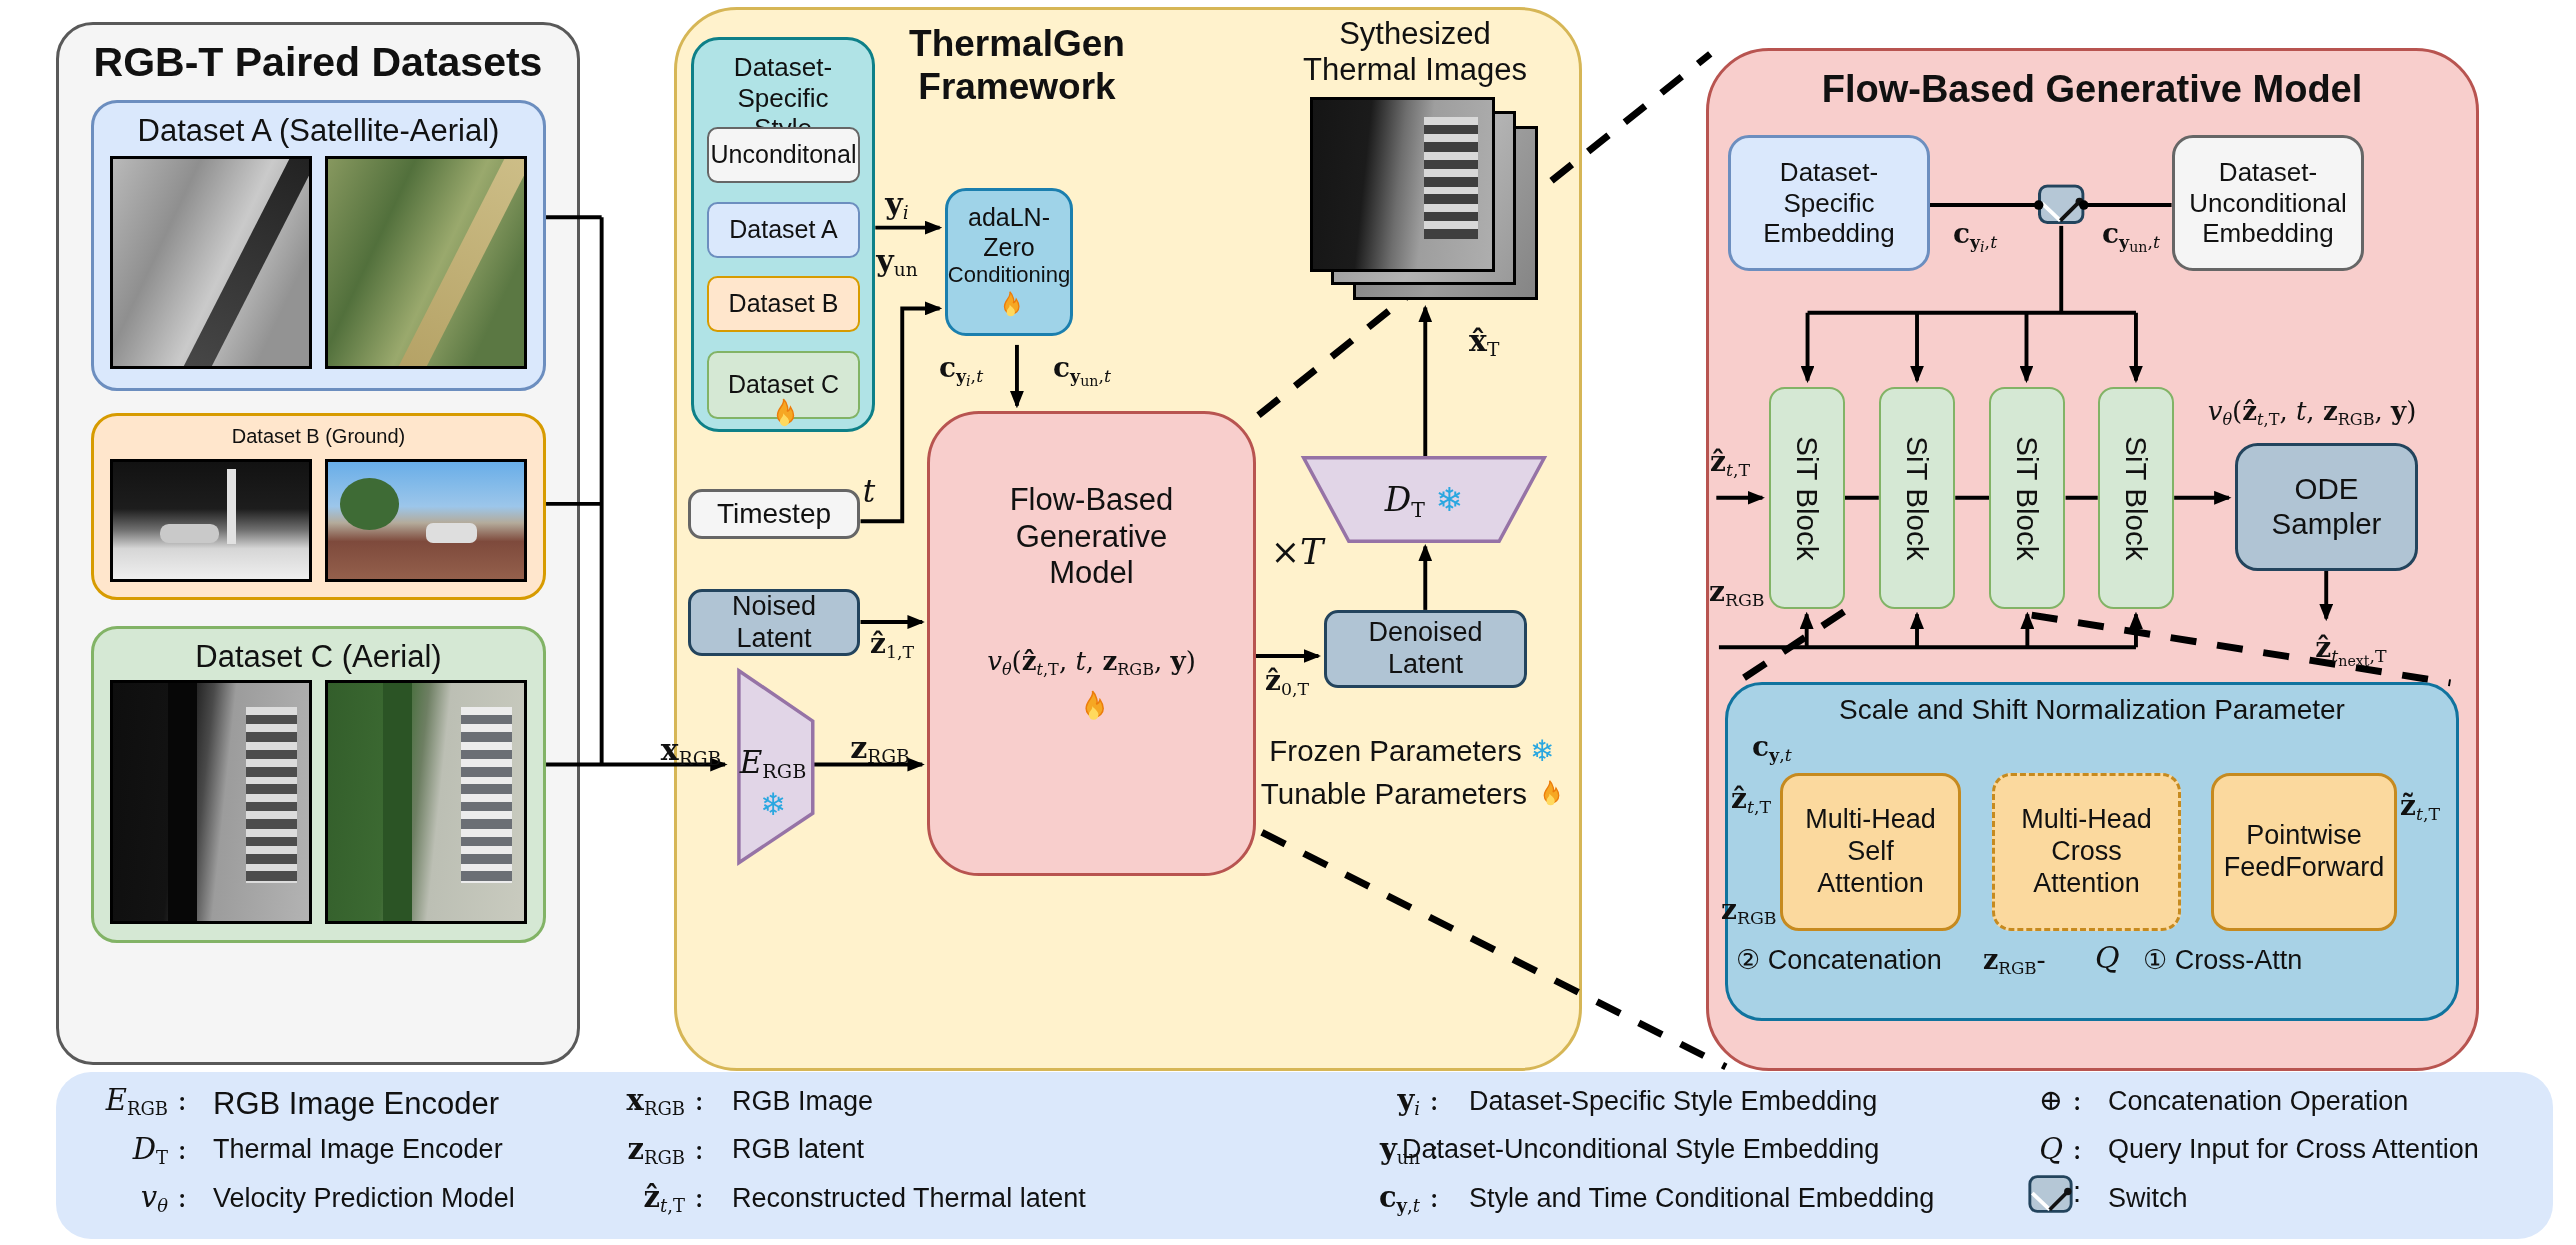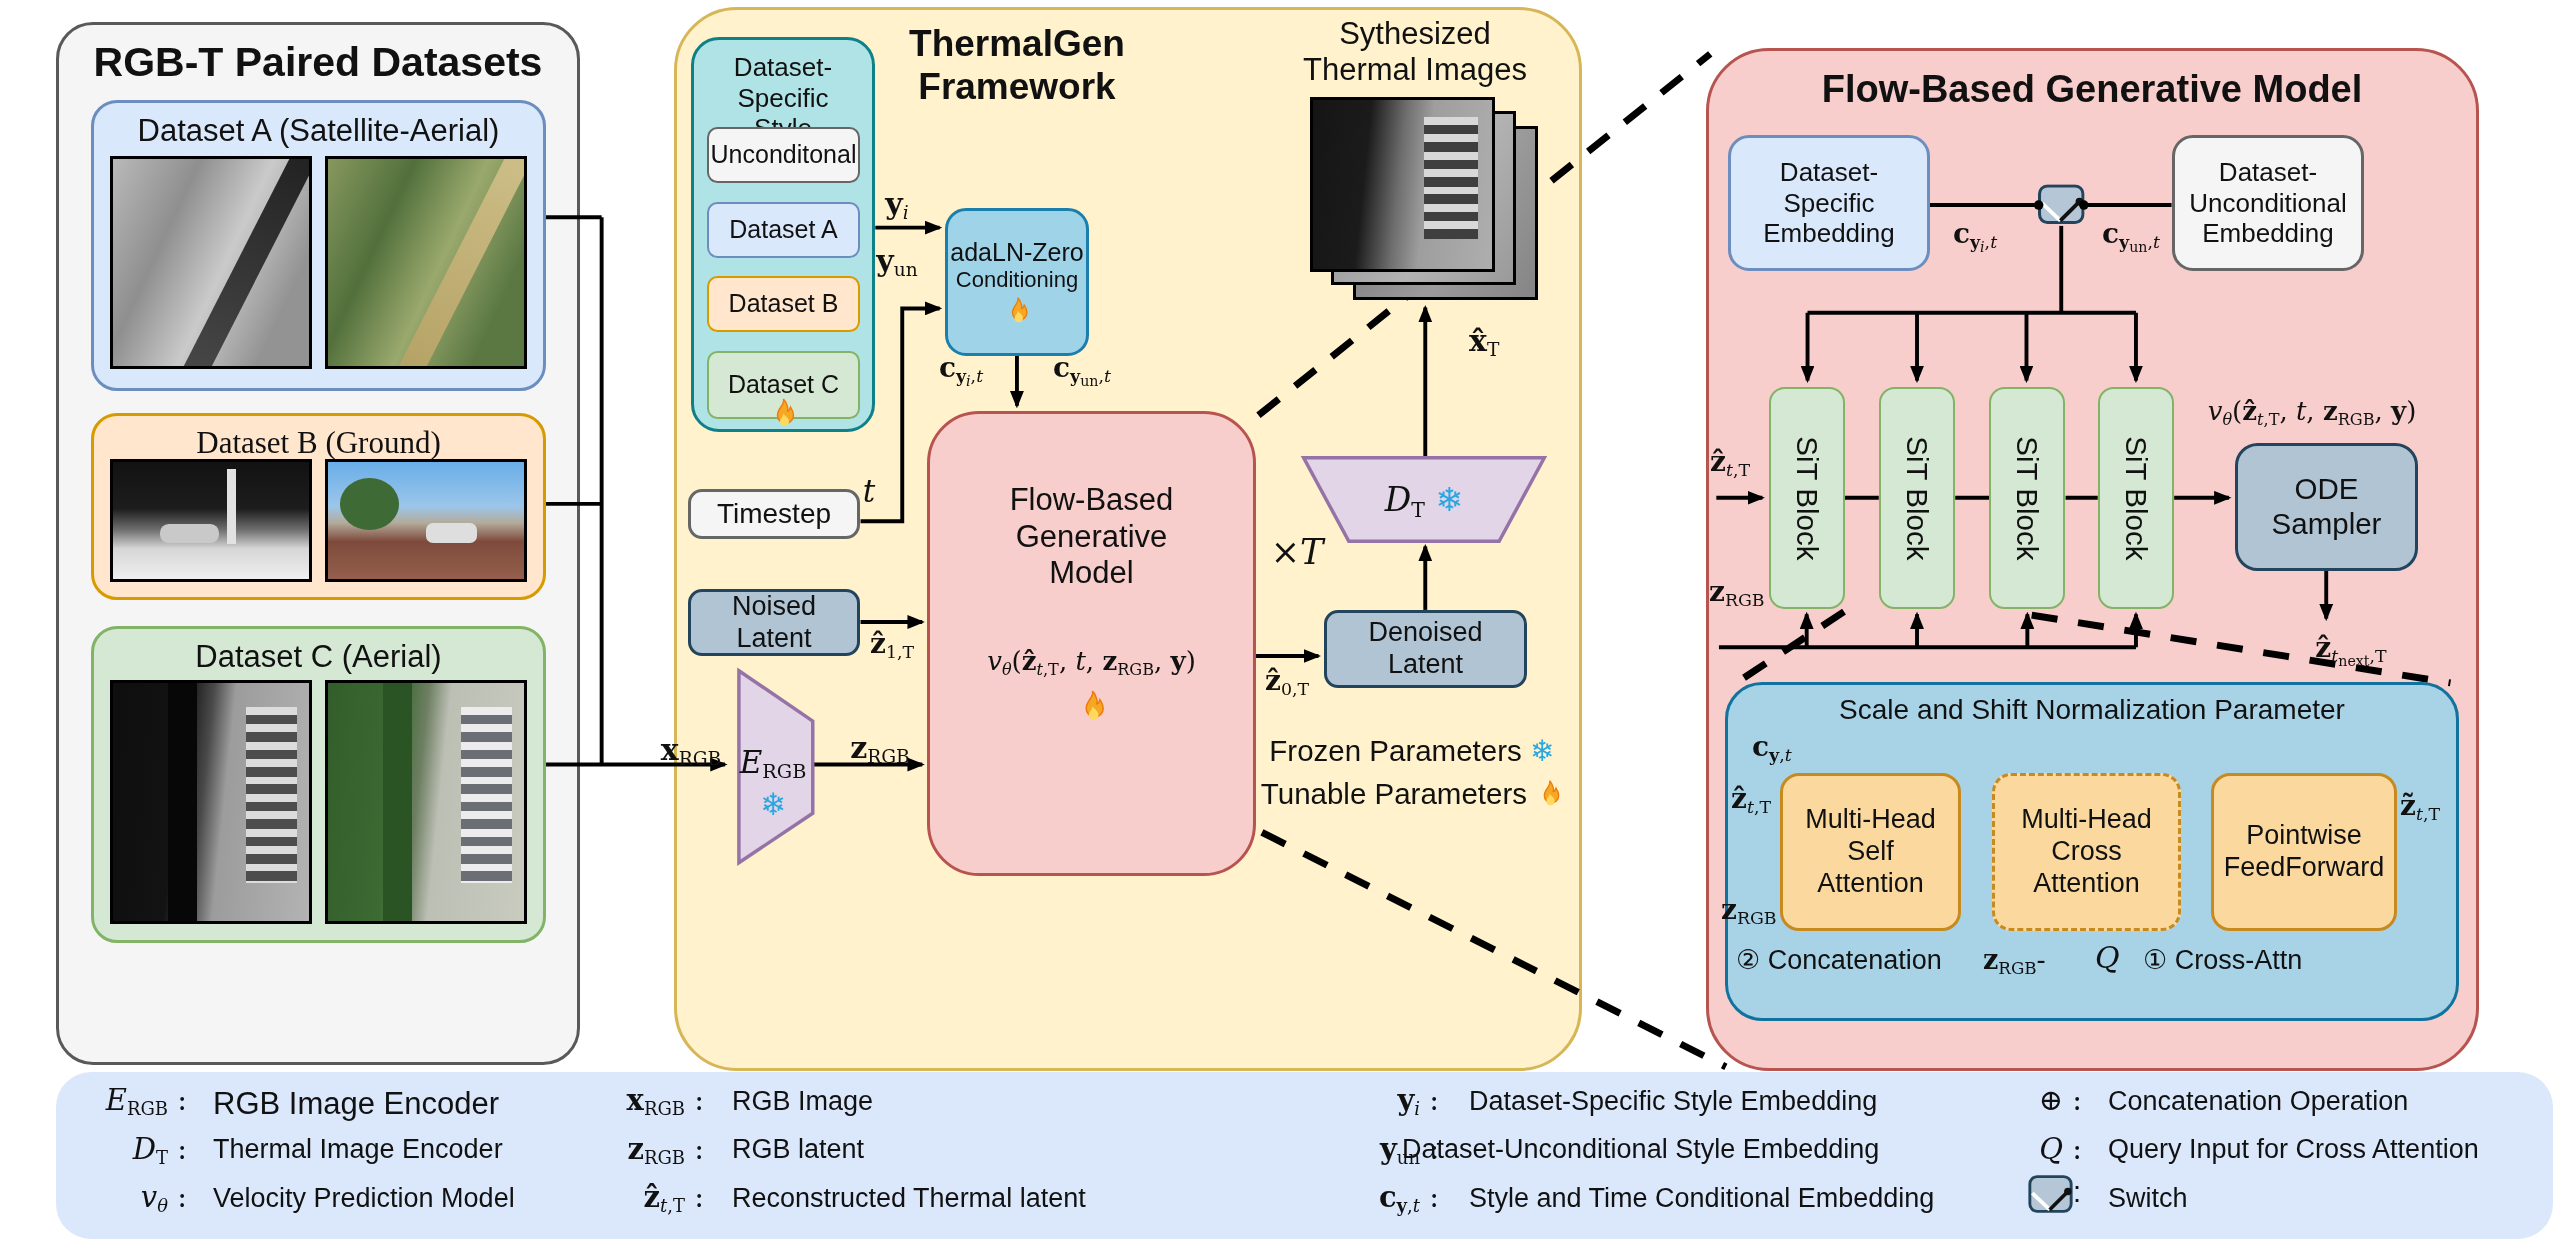--- a/index.html
+++ b/index.html
@@ -141,21 +141,21 @@
 
   <div class="lbl" style="left:56px;top:39px;width:524px;text-align:center;font-size:41px;font-weight:bold;">RGB-T Paired Datasets</div>
 
   <div class="box" style="left:91px;top:100px;width:455px;height:291px;background:#dae8fc;border:3.5px solid #6c8ebf;border-radius:26px;justify-content:flex-start;">
     <div style="margin-top:10.4px;font-size:31px;">Dataset A (Satellite-Aerial)</div>
   </div>
   <div class="photo imgAT" style="left:110px;top:156px;width:202px;height:213px;"></div>
   <div class="photo imgAR" style="left:325px;top:156px;width:202px;height:213px;"></div>
 
   <div class="box" style="left:91px;top:413px;width:455px;height:187px;background:#ffe6cc;border:3.5px solid #d79b00;border-radius:26px;justify-content:flex-start;">
-    <div style="margin-top:8.7px;font-size:31px;font-family:Liberation Serif, serif;">Dataset B (Ground)</div>
+    <div style="margin-top:8.7px;font-size:20px;">Dataset B (Ground)</div>
   </div>
   <div class="photo imgBT" style="left:110px;top:459px;width:202px;height:123px;"></div>
   <div class="photo imgBR" style="left:325px;top:459px;width:202px;height:123px;"></div>
 
   <div class="box" style="left:91px;top:626px;width:455px;height:317px;background:#d5e8d4;border:3.5px solid #82b366;border-radius:26px;justify-content:flex-start;">
     <div style="margin-top:10.4px;font-size:31px;">Dataset C (Aerial)</div>
   </div>
   <div class="photo imgCT" style="left:110px;top:680px;width:202px;height:244px;"></div>
   <div class="photo imgCR" style="left:325px;top:680px;width:202px;height:244px;"></div>
 
@@ -175,21 +175,21 @@
   <div class="box" style="left:707px;top:276px;width:153px;height:56px;background:#ffe6cc;border:2.6px solid #d79b00;border-radius:10.4px;font-size:25px;">
     <span>Dataset B</span>
     </div>
   <div class="box" style="left:707px;top:351px;width:153px;height:68px;background:#d5e8d4;border:2.6px solid #82b366;border-radius:10.4px;font-size:25px;">
     <span>Dataset C</span>
     </div>
   <svg class="abs flame" style="left:767px;top:398px;" width="31" height="33" viewBox="0 0 36 38">
       <use href="#flame"></use>
     </svg>
 
-  <div class="box" style="left:945px;top:208px;width:144px;height:148px;background:#9fd3e8;border:3px solid #1b7fae;border-radius:21px;">
+  <div class="box" style="left:945px;top:188px;width:128px;height:148px;background:#9fd3e8;border:3px solid #1b7fae;border-radius:21px;">
     <div style="font-size:25px;">adaLN-Zero</div>
     <div style="font-size:22px;">Conditioning</div>
     <svg class="flame" width="28" height="29.5" style="margin-top:3.5px;" viewBox="0 0 32 34">
         <use href="#flame"></use>
       </svg>
   </div>
 
   <div class="lbl m" style="left:897px;top:186px;transform:translateX(-50%);font-size:30px;"><b>y</b><sub><i>i</i></sub></div>
   <div class="lbl m" style="left:897px;top:243px;transform:translateX(-50%);font-size:30px;"><b>y</b><sub>un</sub></div>
   <div class="lbl m" style="left:869px;top:473px;transform:translateX(-50%);font-size:31px;"><i>t</i></div>

